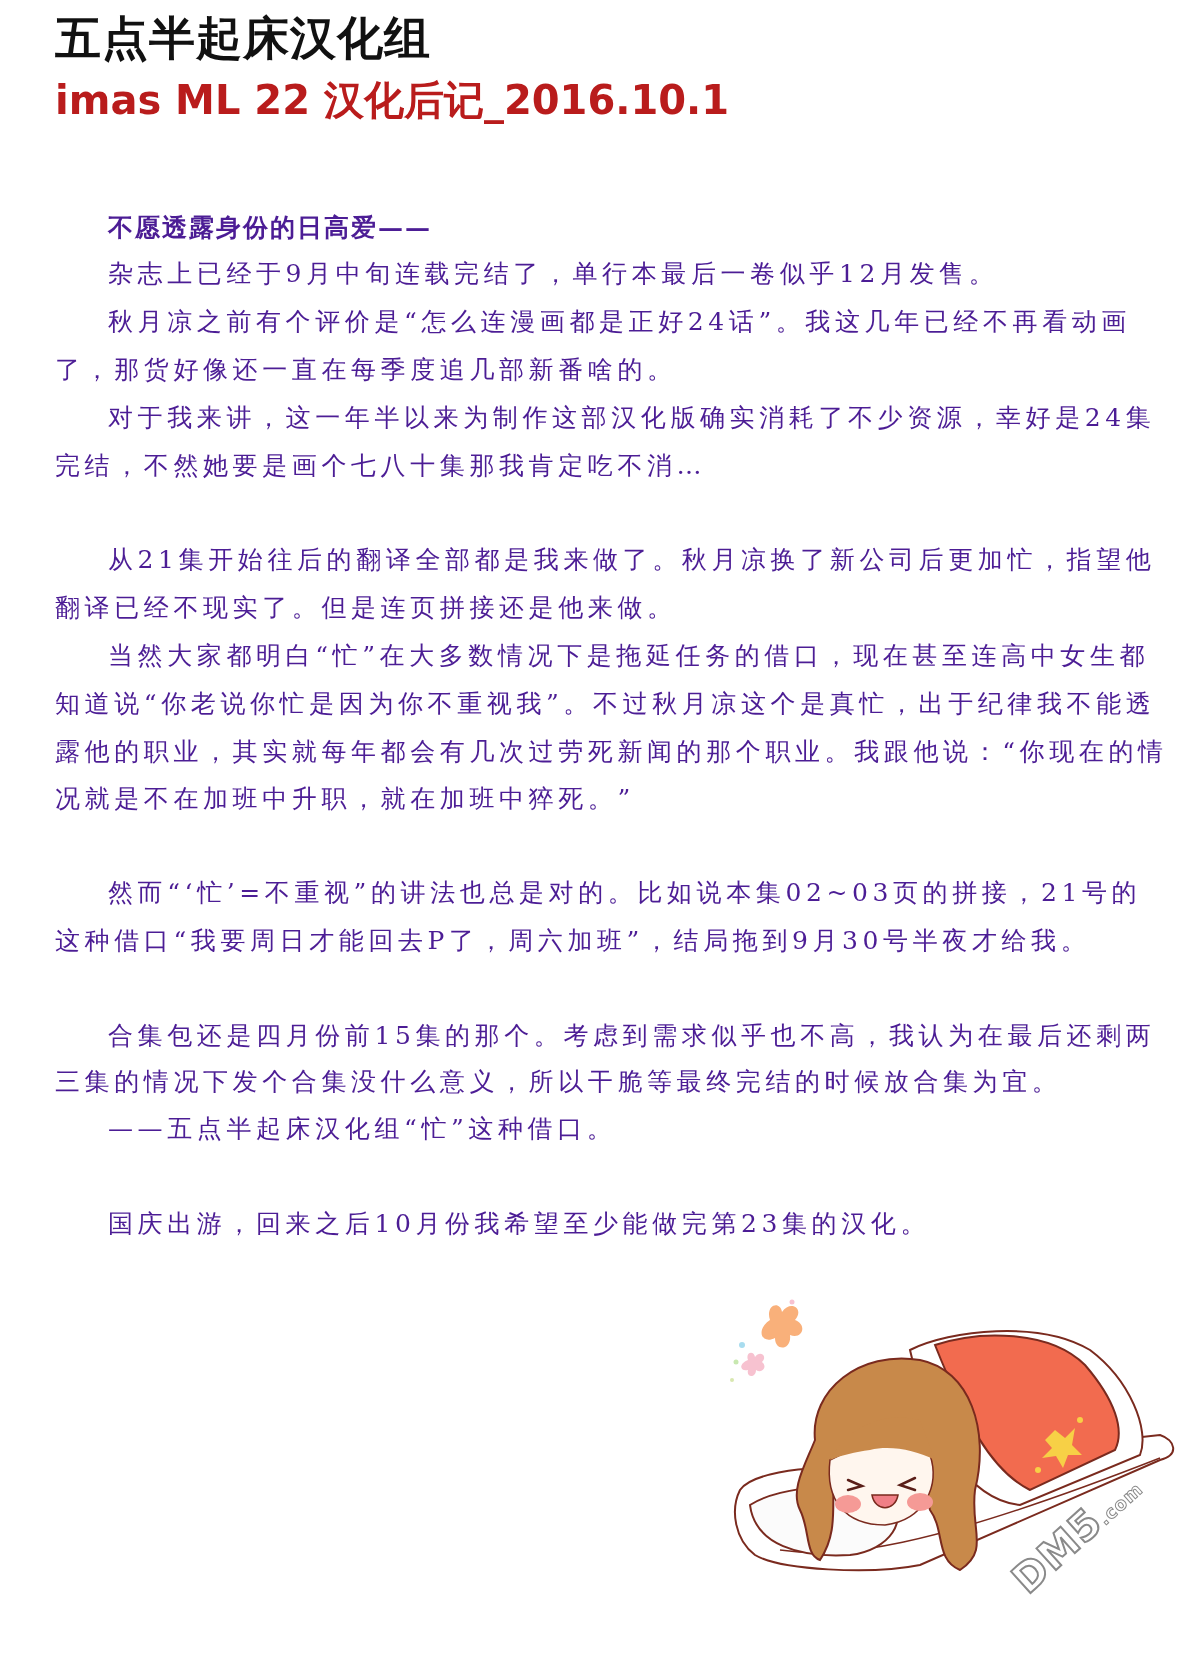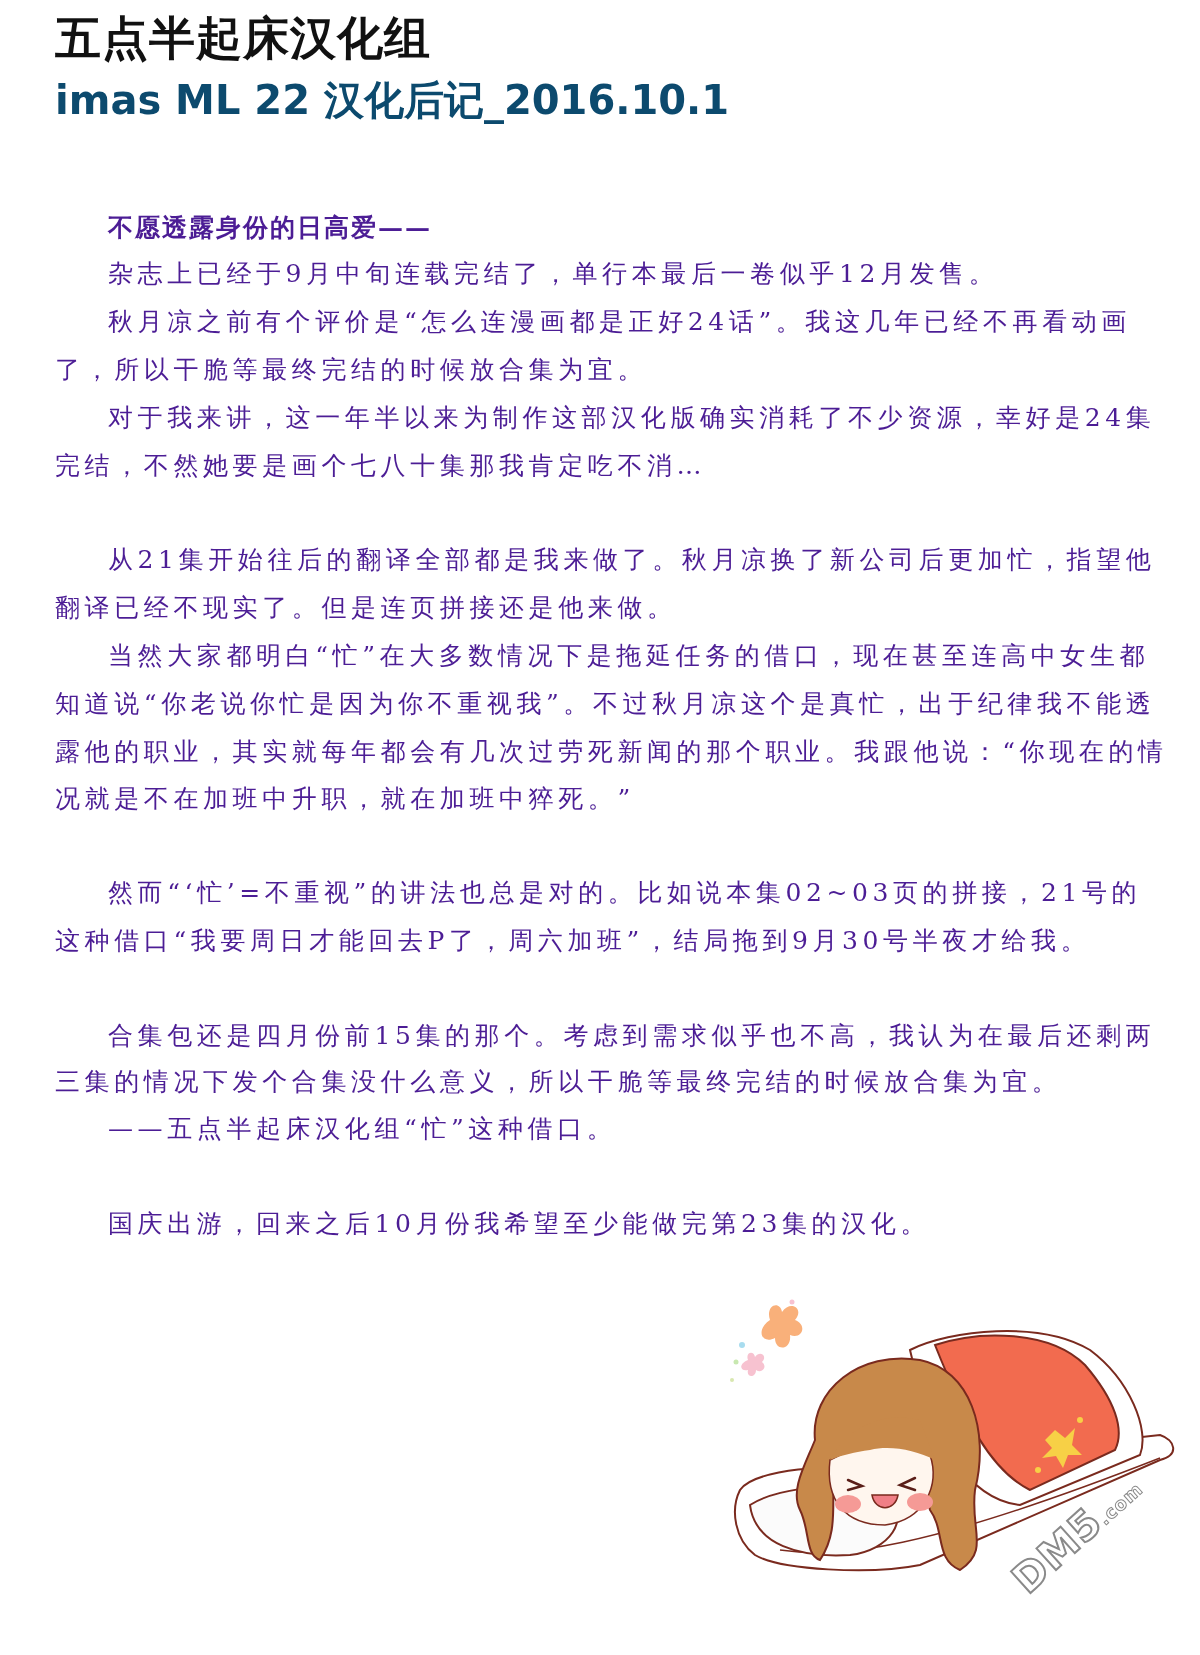--- a/index.html
+++ b/index.html
@@ -26,21 +26,21 @@
       line-height: 60px;
       letter-spacing: 1px;
       color: #111;
       white-space: nowrap;
     }
     .doc-title {
       font-family: "DejaVu Sans", "Liberation Sans", sans-serif;
       font-weight: bold;
       font-size: 40px;
       line-height: 56px;
-      color: #0c4a6e;
+      color: #b91c1c;
       white-space: nowrap;
       margin-top: 4px;
     }
     .line {
       position: absolute;
       font-family: "DejaVu Serif", "Liberation Serif", serif;
       font-size: 25px;
       line-height: 32px;
       letter-spacing: 4.6px;
       white-space: nowrap;
@@ -82,21 +82,21 @@
 
 <div class="header">
   <div class="group-title">五点半起床汉化组</div>
   <div class="doc-title">imas ML 22 汉化后记_2016.10.1</div>
 </div>
 
 <div class="line bold l0" style="top:212px">不愿透露身份的日高爱——</div>
 
 <div class="line l0" style="top:258px">杂志上已经于9月中旬连载完结了，单行本最后一卷似乎12月发售。</div>
 <div class="line l0" style="top:306px">秋月凉之前有个评价是“怎么连漫画都是正好24话”。我这几年已经不再看动画</div>
-<div class="line l1" style="top:354px">了，所以干脆等最终完结的时候放合集为宜。</div>
+<div class="line l1" style="top:354px">了，那货好像还一直在每季度追几部新番啥的。</div>
 <div class="line l0" style="top:402px">对于我来讲，这一年半以来为制作这部汉化版确实消耗了不少资源，幸好是24集</div>
 <div class="line l1" style="top:450px">完结，不然她要是画个七八十集那我肯定吃不消…</div>
 
 <div class="line l0" style="top:544px">从21集开始往后的翻译全部都是我来做了。秋月凉换了新公司后更加忙，指望他</div>
 <div class="line l1" style="top:592px">翻译已经不现实了。但是连页拼接还是他来做。</div>
 <div class="line l0" style="top:640px">当然大家都明白“忙”在大多数情况下是拖延任务的借口，现在甚至连高中女生都</div>
 <div class="line l1" style="top:688px">知道说“你老说你忙是因为你不重视我”。不过秋月凉这个是真忙，出于纪律我不能透</div>
 <div class="line l1" style="top:736px">露他的职业，其实就每年都会有几次过劳死新闻的那个职业。我跟他说：“你现在的情</div>
 <div class="line l1" style="top:783px">况就是不在加班中升职，就在加班中猝死。”</div>
 

